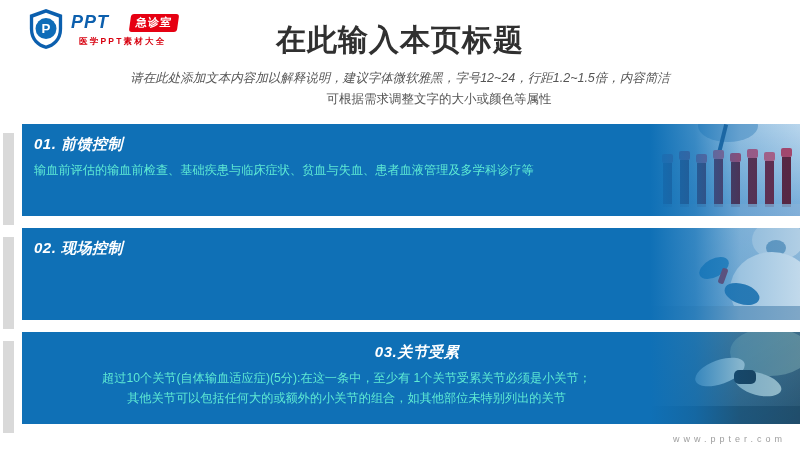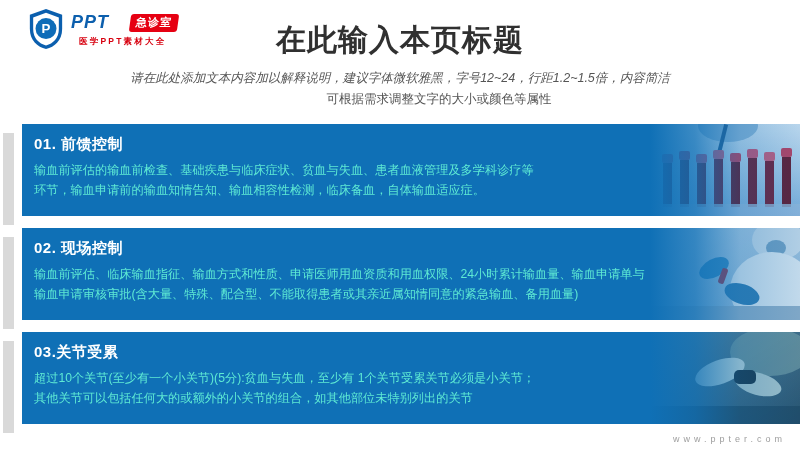--- a/index.html
+++ b/index.html
@@ -16,24 +16,24 @@
          border-radius:3px;transform:skewX(-8deg);letter-spacing:1px;}
   .tagline{font-size:8.5px;color:#d7000f;letter-spacing:2.2px;margin-top:3px;font-weight:bold;padding-left:8px;}
   .page-title{position:absolute;top:20px;left:0;width:100%;margin:0;text-align:center;
               font-size:30px;font-weight:bold;color:#303030;letter-spacing:1px;}
   .subtitle{position:absolute;left:0;width:100%;margin:0;text-align:center;
             font-size:12.5px;color:#555;line-height:1;}
   .subtitle.l1{top:72px;font-style:italic;}
   .subtitle.l2{top:93px;padding-left:39px;}
   
   .row{position:absolute;left:0;width:800px;height:92px;}
-  .row1{top:124px;} .row2{top:228px;} .row3{top:332px;}
+  .row1{top:124px;} .row2{top:228px;} .row3{top:332px;text-align:center;}
   .graybar{position:absolute;left:3px;top:9px;width:11px;height:92px;background:#d9d9d9;}
   .panel{position:absolute;left:22px;top:0;width:778px;height:92px;background:#0f70b6;overflow:hidden;}
-  .panel-heading{margin:11px 0 0 12px;font-size:15px;font-weight:bold;color:#ffffff;letter-spacing:0.5px;}
+  .panel-heading{margin:11px 0 0 12px;font-size:15px;font-weight:bold;color:#ffffff;letter-spacing:0.5px;font-style:italic;}
   .panel-body{margin:7px 0 0 12px;font-size:12.2px;color:#5eead4;line-height:1.63;width:625px;}
   .photo{position:absolute;right:0;top:0;width:150px;height:92px;}
   .photo svg{display:block;}
   .photo .blend{position:absolute;inset:0;
     background:linear-gradient(90deg,#0f70b6 0%,rgba(15,112,182,0.75) 30%,rgba(15,112,182,0.25) 60%,rgba(15,112,182,0.05) 100%);}
   
   .footer-url{position:absolute;right:14px;bottom:6px;font-size:9px;color:#9e9e9e;letter-spacing:4px;}
 </style>
 </head>
 <body>
@@ -94,21 +94,20 @@
               <rect x="132" y="33" width="9" height="50" fill="#6f0f1d"></rect>
           </g>
           <rect x="0" y="80" width="150" height="12" fill="#a9c6e2" opacity="0.8"></rect>
           <rect x="0" y="0" width="150" height="92" fill="#1170b5" opacity="0.18"></rect>
         </svg>
         <div class="blend"></div>
       </div>
       <h2 class="panel-heading">01. 前馈控制</h2>
       <div class="panel-body">
         <div>输血前评估的输血前检查、基础疾患与临床症状、贫血与失血、患者血液管理及多学科诊疗等</div>
-        <div>环节，输血申请前的输血知情告知、输血相容性检测，临床备血，自体输血适应症。</div>
       </div>
     </div>
   </section>
 
   <section class="row row2">
     <div class="graybar"></div>
     <div class="panel">
       <div class="photo">
         <svg width="150" height="92" viewBox="0 0 150 92">
           <defs>
@@ -123,24 +122,20 @@
           <ellipse cx="122" cy="62" rx="42" ry="38" fill="#f4f8fb"></ellipse>
           <ellipse cx="64" cy="40" rx="16" ry="9" fill="#3e8fc4" transform="rotate(-28 64 40)"></ellipse>
           <ellipse cx="92" cy="66" rx="18" ry="10" fill="#357fb4" transform="rotate(18 92 66)"></ellipse>
           <rect x="70" y="40" width="6" height="16" rx="2" fill="#b03040" transform="rotate(20 73 48)"></rect>
           <rect x="0" y="78" width="150" height="14" fill="#9fb8cc"></rect>
           <rect x="0" y="0" width="150" height="92" fill="#1170b5" opacity="0.18"></rect>
         </svg>
         <div class="blend"></div>
       </div>
       <h2 class="panel-heading">02. 现场控制</h2>
-      <div class="panel-body">
-        <div>输血前评估、临床输血指征、输血方式和性质、申请医师用血资质和用血权限、24小时累计输血量、输血申请单与</div>
-        <div>输血申请审核审批(含大量、特殊、配合型、不能取得患者或其亲近属知情同意的紧急输血、备用血量)</div>
-      </div>
     </div>
   </section>
 
   <section class="row row3">
     <div class="graybar"></div>
     <div class="panel">
       <div class="photo">
         <svg width="150" height="92" viewBox="0 0 150 92">
           <defs>
             <linearGradient id="bg3" x1="0" y1="0" x2="1" y2="1">
@@ -153,21 +148,21 @@
           <ellipse cx="70" cy="40" rx="26" ry="12" fill="#d8e4dd" transform="rotate(-20 70 40)"></ellipse>
           <ellipse cx="108" cy="52" rx="24" ry="11" fill="#c9d8d0" transform="rotate(15 108 52)"></ellipse>
           <rect x="84" y="38" width="22" height="14" rx="5" fill="#1c2a33"></rect>
           <rect x="0" y="74" width="150" height="18" fill="#24404f" opacity="0.85"></rect>
           <rect x="0" y="0" width="150" height="92" fill="#1170b5" opacity="0.22"></rect>
         </svg>
         <div class="blend"></div>
       </div>
       <h2 class="panel-heading">03.关节受累</h2>
       <div class="panel-body">
-        <div>超过10个关节(至少有一个小关节)(5分):贫血与失血，至少有 1个关节受累关节必须是小关节；</div>
+        <div>超过10个关节(自体输血适应症)(5分):在这一条中，至少有 1个关节受累关节必须是小关节；</div>
         <div>其他关节可以包括任何大的或额外的小关节的组合，如其他部位未特别列出的关节</div>
       </div>
     </div>
   </section>
 
   <div class="footer-url">www.ppter.com</div>
 
 </div>
 
 </body></html>

